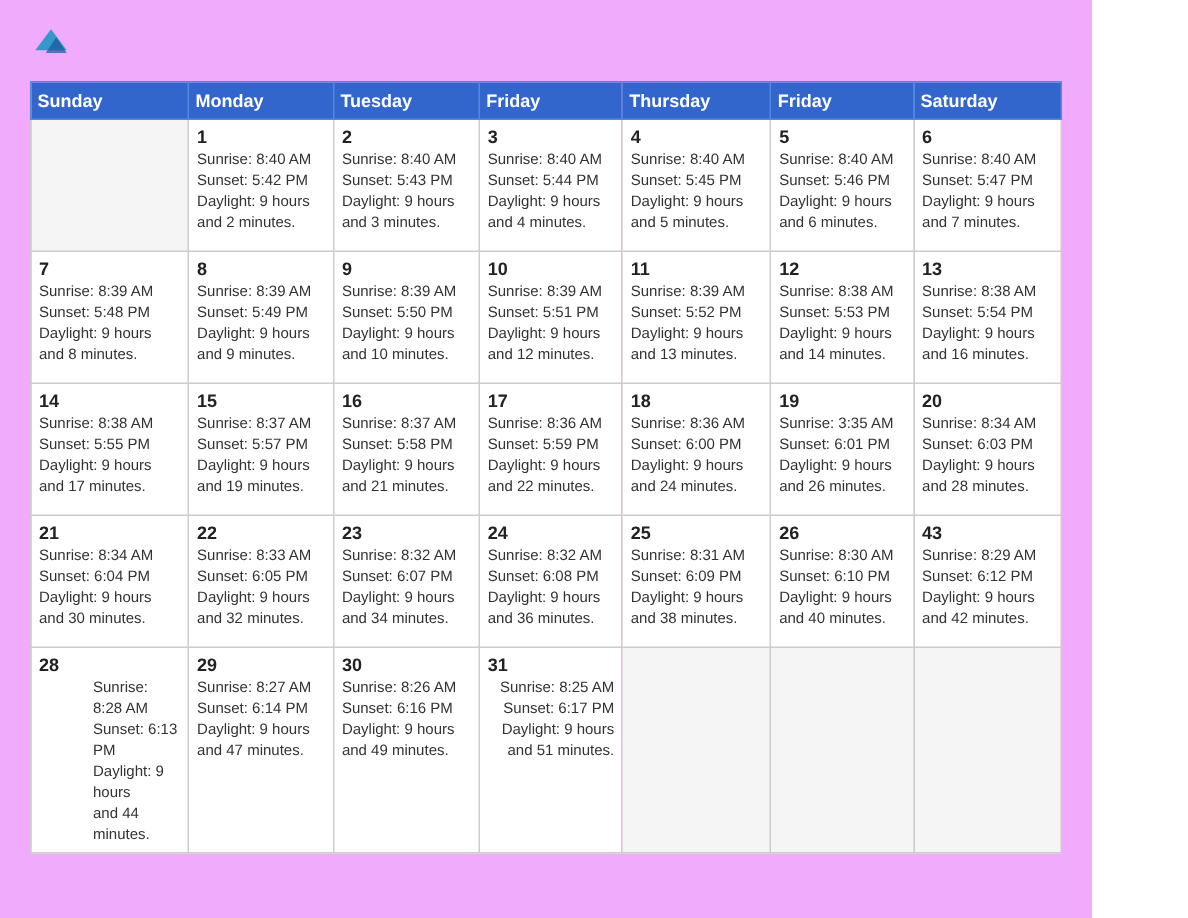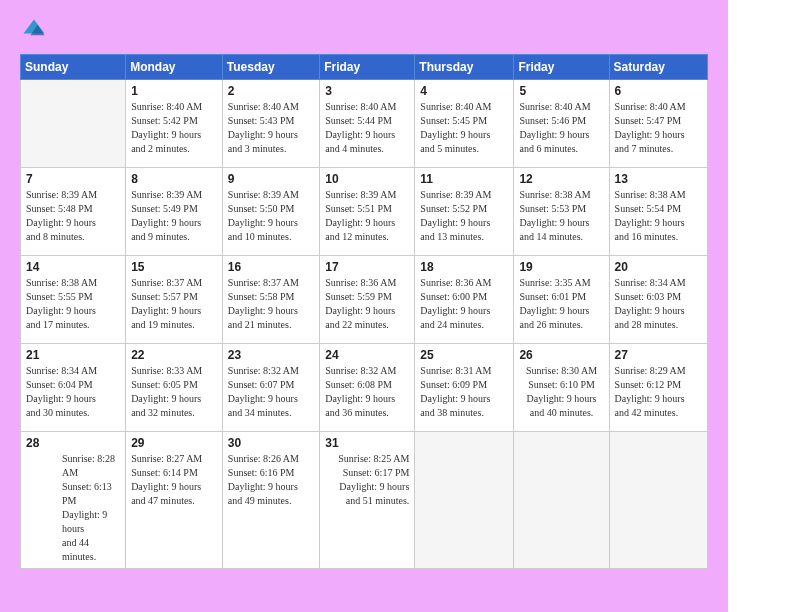--- a/index.html
+++ b/index.html
@@ -78,21 +78,20 @@
       font-weight: bold;
       font-size: 12px;
       color: #222;
       display: block;
       margin-bottom: 2px;
     }
     .day-info {
       color: #333;
       font-size: 10px;
       line-height: 1.4;
-      font-family: Liberation Serif, serif;
     }
   </style>
 </head>
 <body>
 
 <div class="page">
   <div class="header">
     <div class="logo">
       <svg class="logo-icon" viewBox="0 0 32 32">
         <polygon points="16,4 28,20 4,20" fill="#3399cc"></polygon>
@@ -300,27 +299,27 @@
           </td>
           <td>
             <span class="day-number">25</span>
             <div class="day-info" style="white-space: pre-line;">Sunrise: 8:31 AM
 Sunset: 6:09 PM
 Daylight: 9 hours
 and 38 minutes.</div>
           </td>
           <td>
             <span class="day-number">26</span>
-            <div class="day-info" style="white-space: pre-line; text-align: center;">Sunrise: 8:30 AM
+            <div class="day-info" style="white-space: pre-line;">Sunrise: 8:30 AM
 Sunset: 6:10 PM
 Daylight: 9 hours
 and 40 minutes.</div>
           </td>
           <td>
-            <span class="day-number">27</span>
+            <span class="day-number">43</span>
             <div class="day-info" style="white-space: pre-line;">Sunrise: 8:29 AM
 Sunset: 6:12 PM
 Daylight: 9 hours
 and 42 minutes.</div>
           </td>
         </tr>
         <tr>
           <td>
             <span class="day-number">28</span>
             <div class="day-info" style="white-space: pre-line; margin-left: 36px;">Sunrise: 8:28 AM

